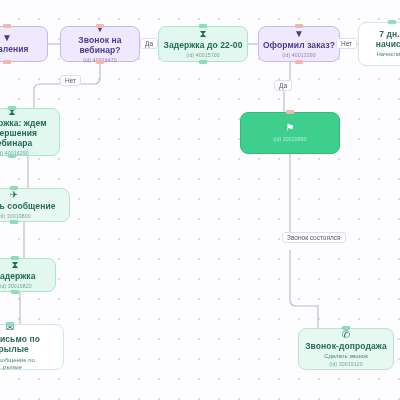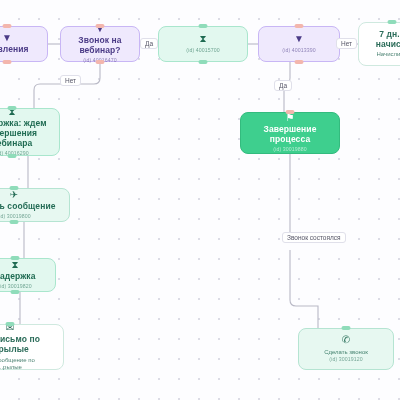--- a/index.html
+++ b/index.html
@@ -108,27 +108,29 @@
   <div class="node v-purple" style="left:60px;top:26px;width:80px;height:36px;">
     <span class="glyph">▼</span>
     <span class="title">Звонок на вебинар?</span>
     <span class="uid">(id) 40016470</span>
     <span class="port top"></span>
     <span class="port bottom"></span>
   </div>
 
   <div class="node v-mint" style="left:158px;top:26px;width:90px;height:36px;">
     <span class="glyph">⧗</span>
+    <span class="title">Задержка до 22-00</span>
     <span class="uid">(id) 40015700</span>
     <span class="port top g"></span>
     <span class="port bottom g"></span>
   </div>
 
   <div class="node v-purple" style="left:258px;top:26px;width:82px;height:36px;">
     <span class="glyph">▼</span>
+    <span class="title">Оформил заказ?</span>
     <span class="uid">(id) 40013390</span>
     <span class="port top"></span>
     <span class="port bottom"></span>
   </div>
 
   <div class="node v-white" style="left:358px;top:22px;width:68px;height:44px;white-space:pre-line;">
     <span class="title">7 дн...
 начис...</span>
     <span class="sub">Начислит...</span>
     <span class="port top g"></span>
@@ -163,27 +165,27 @@
     <span class="glyph">✉</span>
     <span class="title">...е письмо по
 ...рылые</span>
     <span class="sub">...е сообщение по
 ...рылые</span>
     <span class="port top g"></span>
   </div>
 
   <div class="node v-green" style="left:240px;top:112px;width:100px;height:42px;">
     <span class="glyph">⚑</span>
-    <span class="title">Завершение процесса</span>
     <span class="uid">(id) 30019880</span>
     <span class="port top" style="background:#f3b6ad;"></span>
   </div>
 
   <div class="node v-mintlite" style="left:298px;top:328px;width:96px;height:42px;">
     <span class="glyph">✆</span>
+    <span class="title">Звонок-допродажа</span>
     <span class="sub">Сделать звонок</span>
     <span class="uid">(id) 30019120</span>
     <span class="port top g"></span>
   </div>
 
   <div class="edge-label" style="left:140px;top:38px;">Да</div>
   <div class="edge-label" style="left:60px;top:75px;">Нет</div>
   <div class="edge-label" style="left:336px;top:38px;">Нет</div>
   <div class="edge-label" style="left:274px;top:80px;">Да</div>
   <div class="edge-label" style="left:282px;top:232px;">Звонок состоялся</div>

